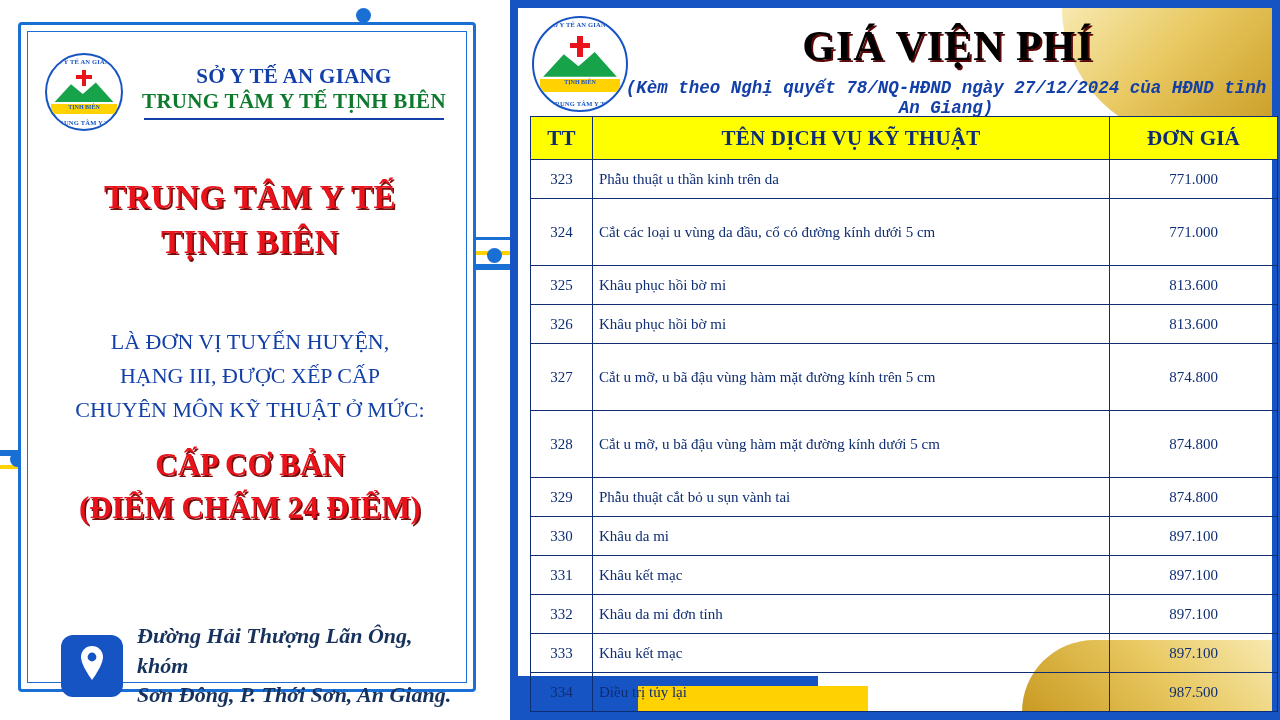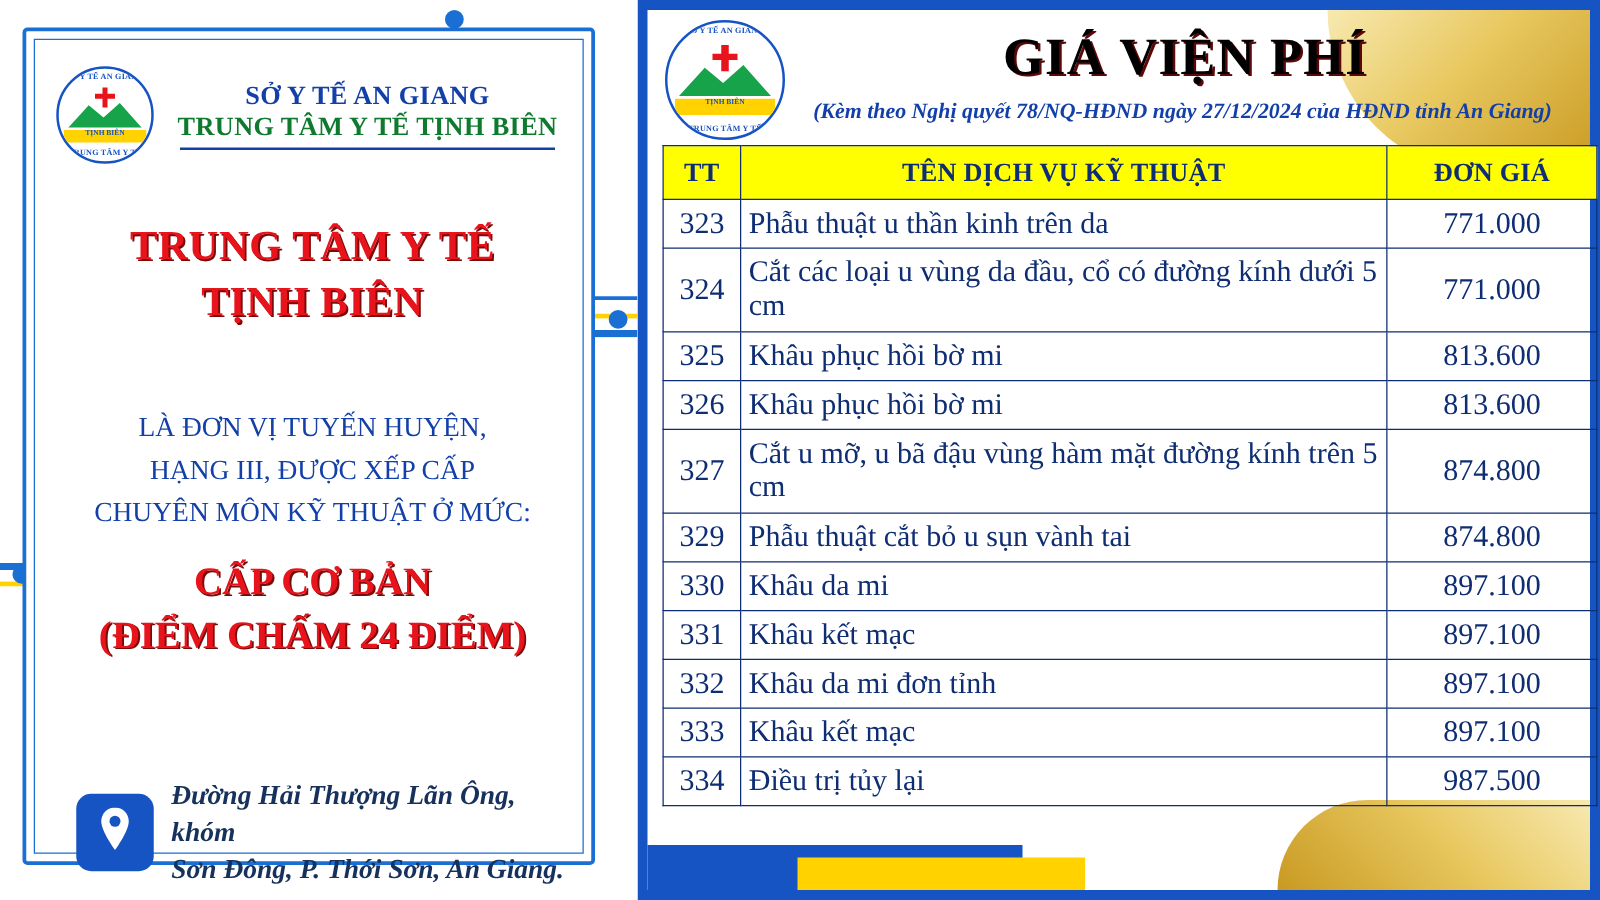--- a/index.html
+++ b/index.html
@@ -306,35 +306,36 @@
   .head-sub {
     position: absolute;
     left: 96px;
     top: 70px;
     width: 664px;
     text-align: center;
     font-size: 17.5px;
     font-style: italic;
     font-weight: bold;
     color: #123fa8;
+    font-family: Liberation Mono, monospace;
   }
 
   table.price {
     position: absolute;
     left: 12px;
     top: 108px;
     width: 748px;
     border-collapse: collapse;
     table-layout: fixed;
     border-radius: 28px;
   }
   table.price th, table.price td {
     border: 1px solid #0e2d73;
     padding: 2px 6px;
-    font-size: 24px;
+    font-size: 15px;
     color: #0e2d73;
     vertical-align: middle;
   }
   table.price thead th {
     background: #ffff00;
     text-align: center;
     font-weight: bold;
     font-size: 21px;
     height: 38px;
     letter-spacing: .2px;
@@ -548,20 +549,25 @@
           <tr class="short">
             <td class="tt">326</td>
             <td class="name">Khâu phục hồi bờ mi</td>
             <td class="price-v">813.600</td>
           </tr>
           <tr class="tall">
             <td class="tt">327</td>
             <td class="name">Cắt u mỡ, u bã đậu vùng hàm mặt đường kính trên 5 cm</td>
             <td class="price-v">874.800</td>
           </tr>
+          <tr class="tall">
+            <td class="tt">328</td>
+            <td class="name">Cắt u mỡ, u bã đậu vùng hàm mặt đường kính dưới 5 cm</td>
+            <td class="price-v">874.800</td>
+          </tr>
           <tr class="short">
             <td class="tt">329</td>
             <td class="name">Phẫu thuật cắt bỏ u sụn vành tai</td>
             <td class="price-v">874.800</td>
           </tr>
           <tr class="short">
             <td class="tt">330</td>
             <td class="name">Khâu da mi</td>
             <td class="price-v">897.100</td>
           </tr>

